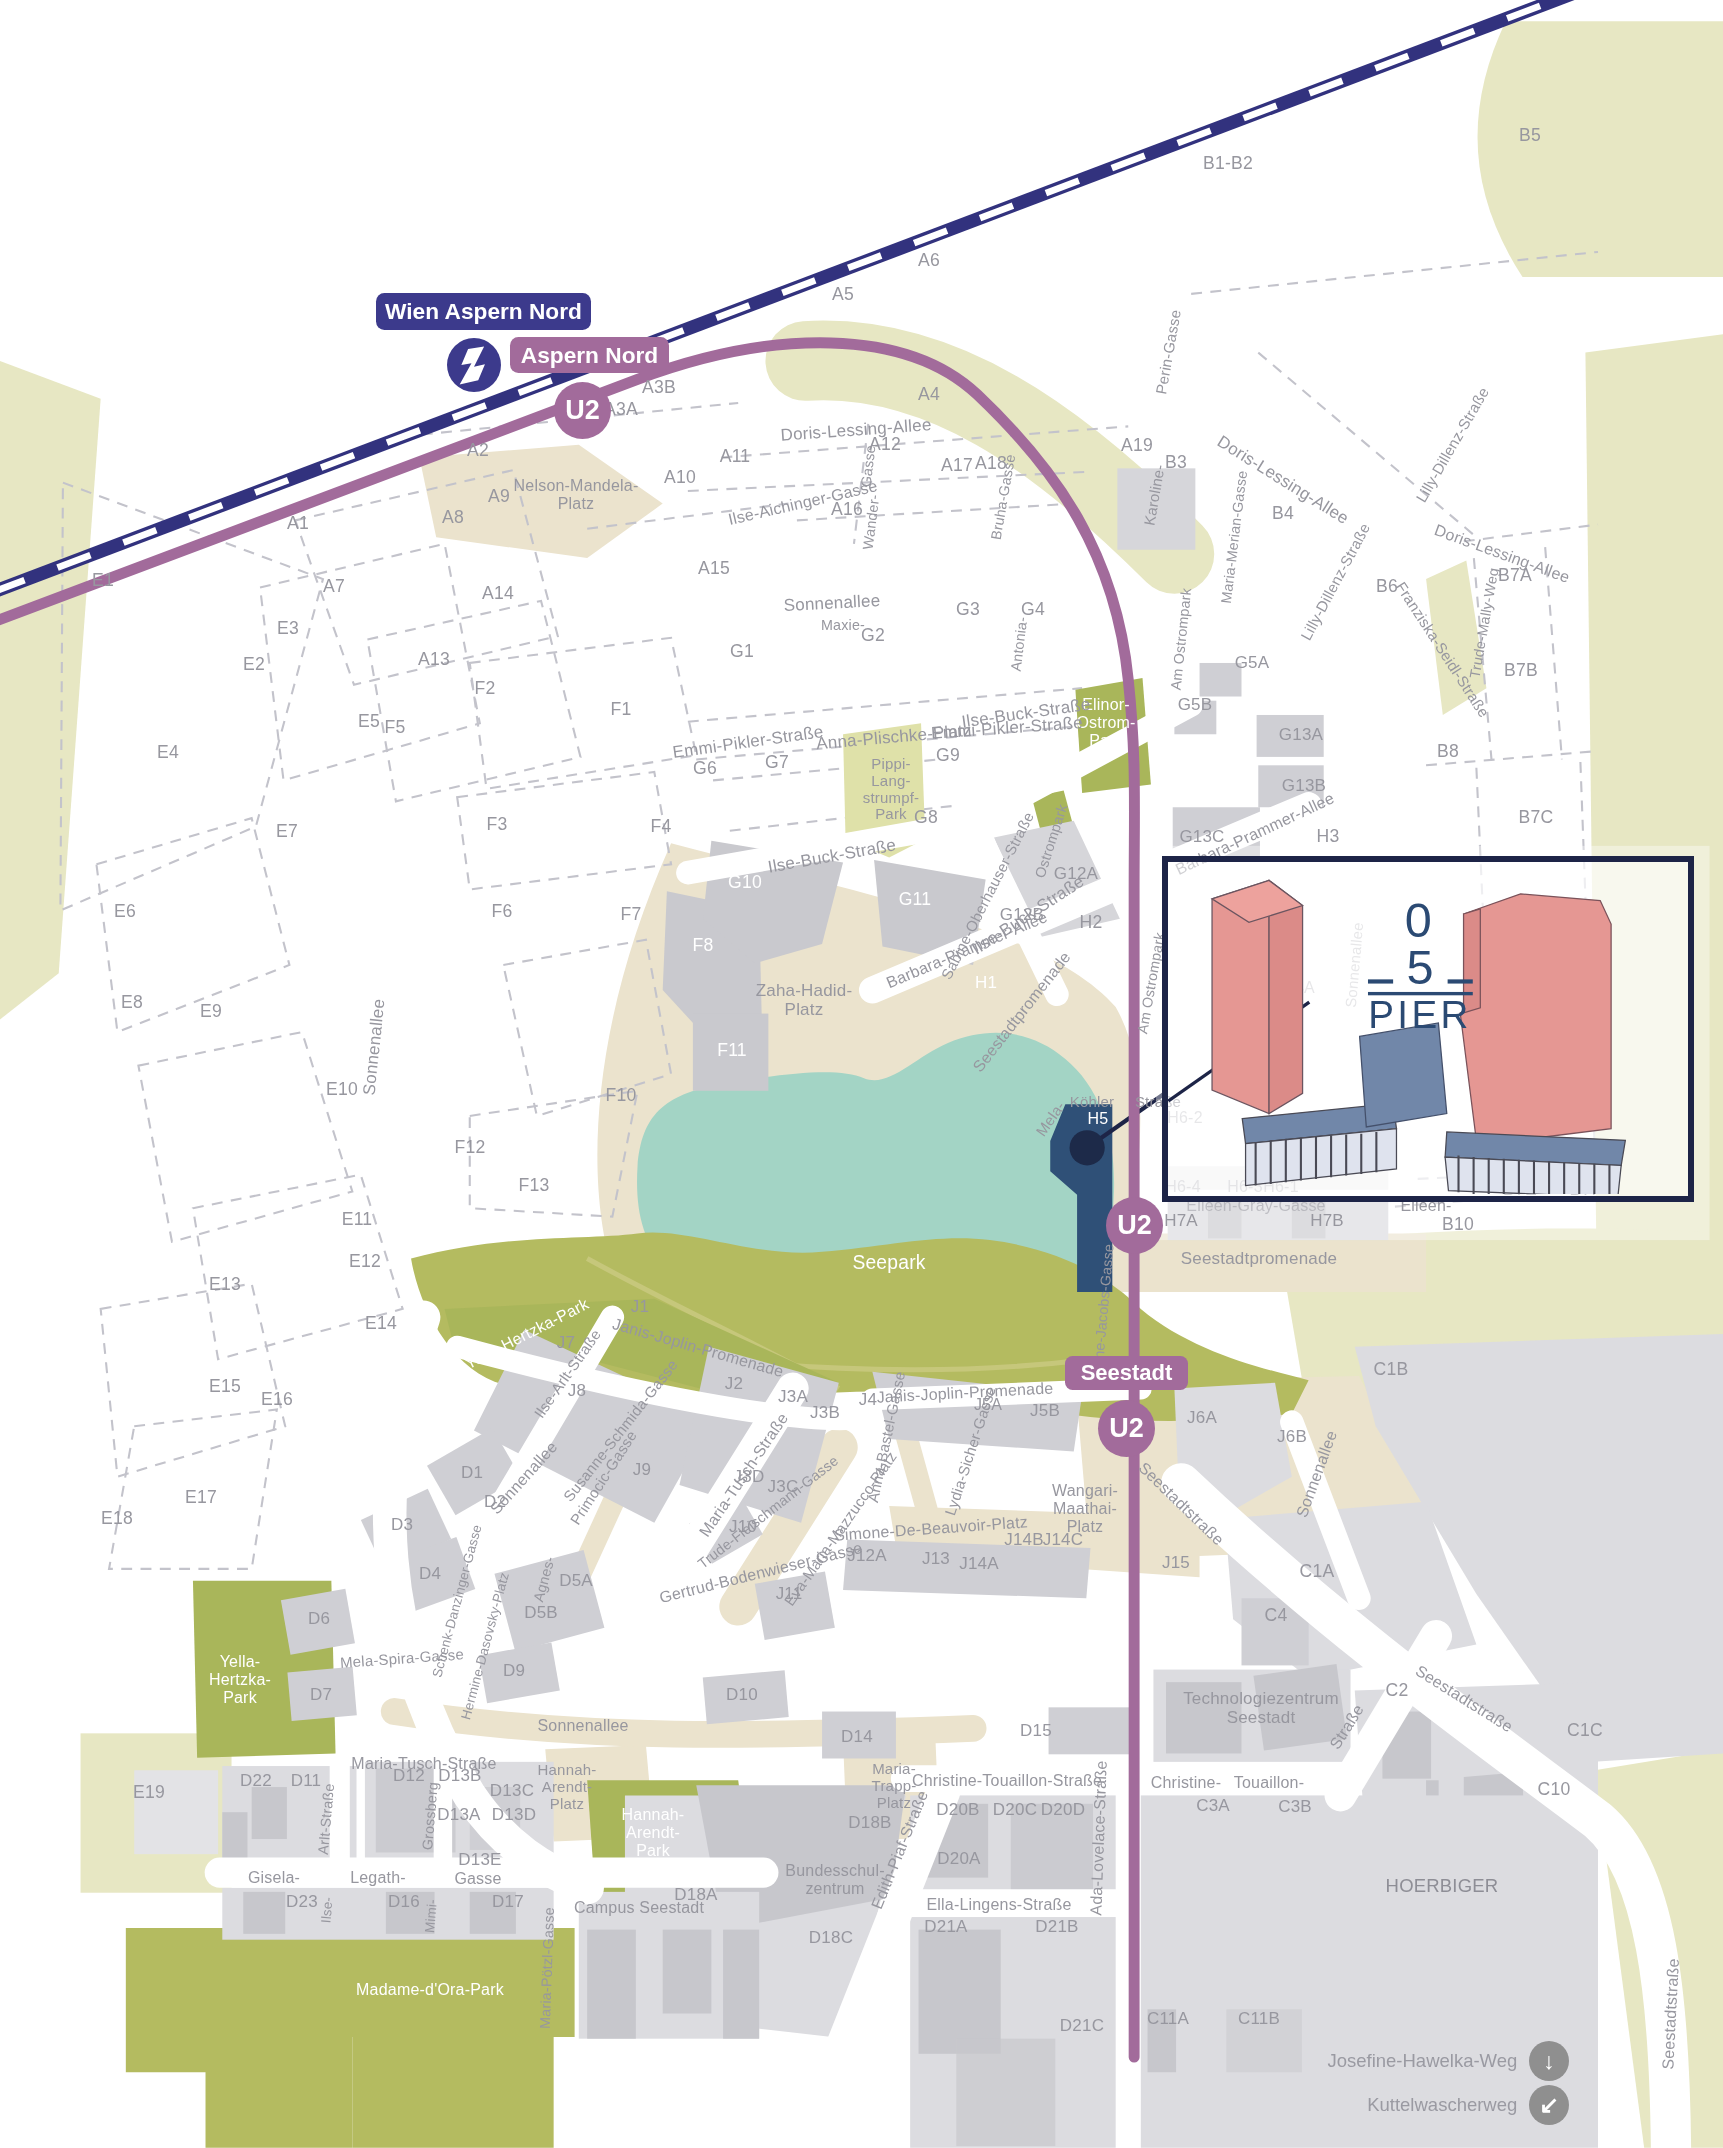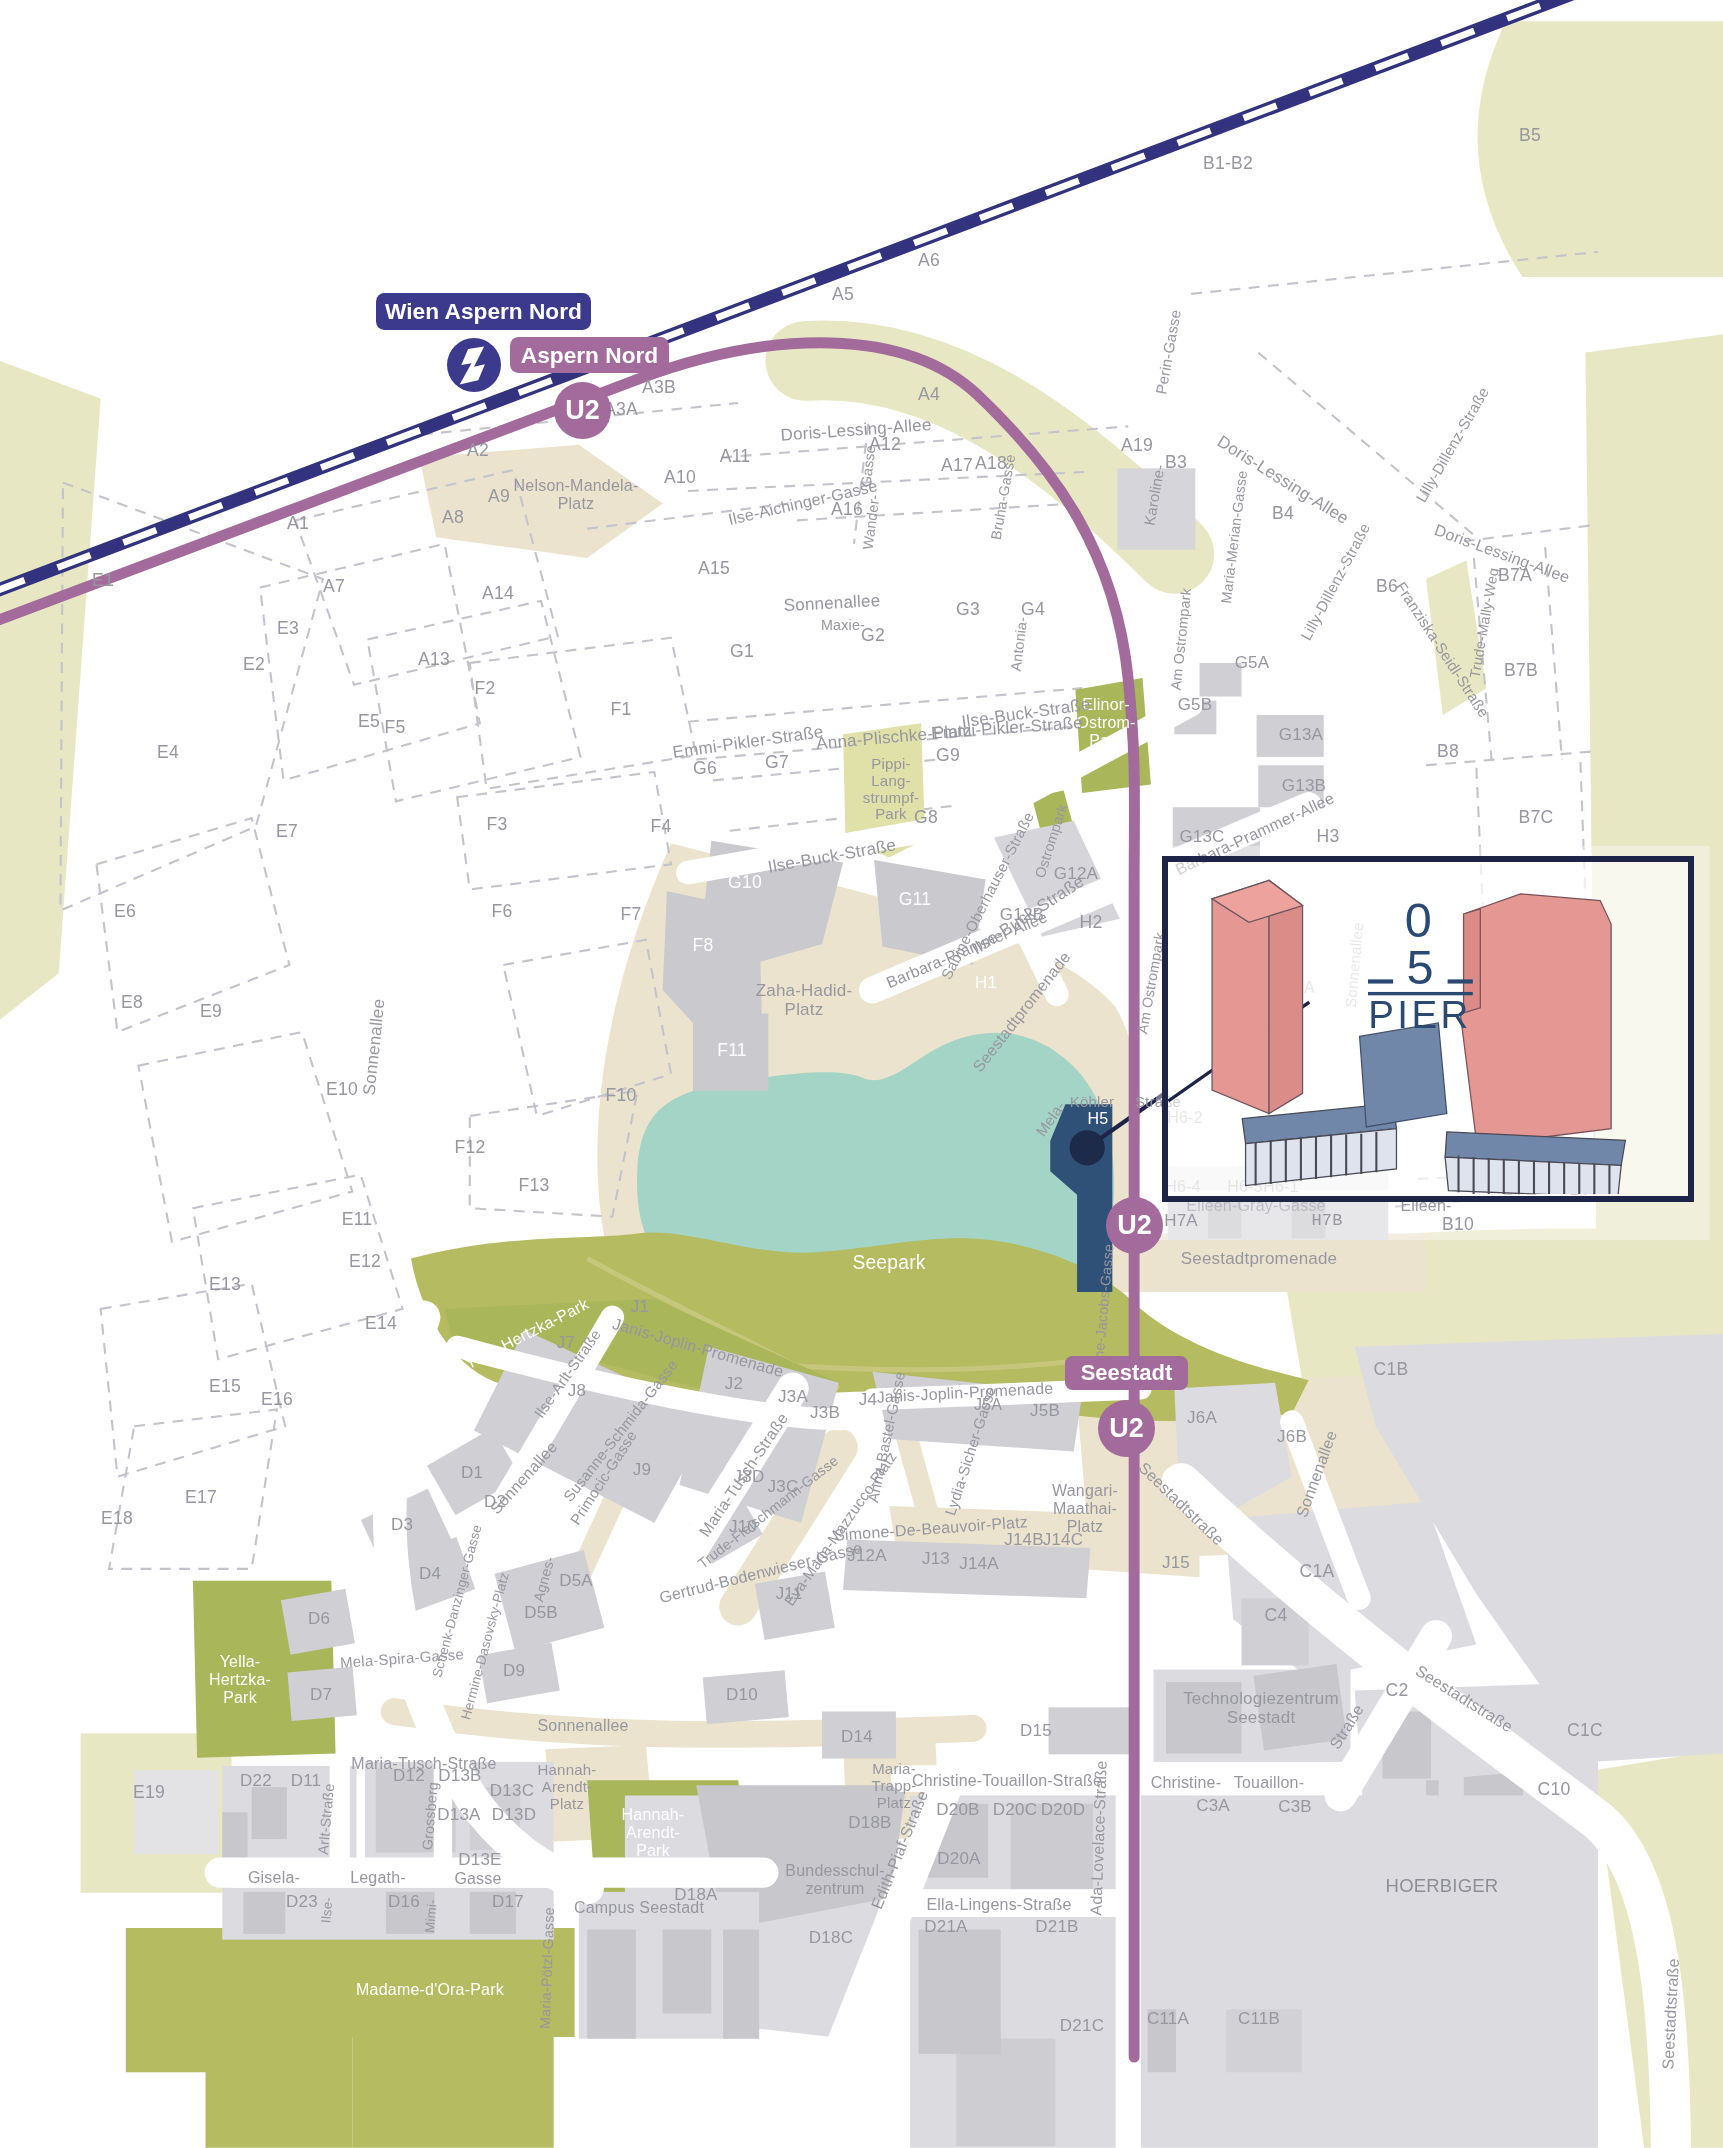--- a/index.html
+++ b/index.html
@@ -361,21 +361,21 @@
       <div class="lb " style="left: 1158px; top: 1102px; font-size: 15px; transform: translate(-50%, -50%) rotate(0deg);">Straße</div>
       <div class="lb wh" style="left: 1098px; top: 1119px; font-size: 16px; transform: translate(-50%, -50%) rotate(0deg);">H5</div>
       <div class="lb fade" style="left: 1299px; top: 988px; font-size: 16px; transform: translate(-50%, -50%) rotate(0deg);">H4A</div>
       <div class="lb fade" style="left: 1355px; top: 965px; font-size: 15px; transform: translate(-50%, -50%) rotate(-85deg);">Sonnenallee</div>
       <div class="lb fade" style="left: 1185px; top: 1118px; font-size: 16px; transform: translate(-50%, -50%) rotate(0deg);">H6-2</div>
       <div class="lb fade" style="left: 1183px; top: 1187px; font-size: 16px; transform: translate(-50%, -50%) rotate(0deg);">H6-4</div>
       <div class="lb fade" style="left: 1245px; top: 1187px; font-size: 16px; transform: translate(-50%, -50%) rotate(0deg);">H6-3</div>
       <div class="lb fade" style="left: 1281px; top: 1187px; font-size: 16px; transform: translate(-50%, -50%) rotate(0deg);">H6-1</div>
       <div class="lb fade" style="left: 1256px; top: 1206px; font-size: 16px; transform: translate(-50%, -50%) rotate(0deg);">Eileen-Gray-Gasse</div>
       <div class="lb " style="left: 1181px; top: 1221px; font-size: 17px; transform: translate(-50%, -50%) rotate(0deg);">H7A</div>
-      <div class="lb " style="left: 1327px; top: 1221px; font-size: 17px; transform: translate(-50%, -50%) rotate(0deg); font-family: Liberation Mono, monospace;">H7B</div>
+      <div class="lb " style="left: 1327px; top: 1221px; font-size: 17px; transform: translate(-50%, -50%) rotate(0deg);">H7B</div>
       <div class="lb " style="left: 1259px; top: 1259px; font-size: 17px; transform: translate(-50%, -50%) rotate(0deg);">Seestadtpromenade</div>
       <div class="lb " style="left: 1103px; top: 1309px; font-size: 14.3px; transform: translate(-50%, -50%) rotate(-85deg);">Jane-Jacobs-Gasse</div>
       <div class="lb wh" style="left: 889px; top: 1263px; font-size: 19.3px; transform: translate(-50%, -50%) rotate(0deg);">Seepark</div>
       <div class="lb " style="left: 698px; top: 1348px; font-size: 16px; transform: translate(-50%, -50%) rotate(16deg);">Janis-Joplin-Promenade</div>
       <div class="lb " style="left: 965px; top: 1393px; font-size: 16px; transform: translate(-50%, -50%) rotate(-3deg);">Janis-Joplin-Promenade</div>
       <div class="lb pk" style="left: 527px; top: 1334px; font-size: 16px; transform: translate(-50%, -50%) rotate(-27deg);">Yella-Hertzka-Park</div>
       <div class="lb " style="left: 640px; top: 1307px; font-size: 17px; transform: translate(-50%, -50%) rotate(0deg);">J1</div>
       <div class="lb " style="left: 566px; top: 1343px; font-size: 17px; transform: translate(-50%, -50%) rotate(0deg);">J7</div>
       <div class="lb " style="left: 577px; top: 1391px; font-size: 17px; transform: translate(-50%, -50%) rotate(0deg);">J8</div>
       <div class="lb " style="left: 642px; top: 1470px; font-size: 17px; transform: translate(-50%, -50%) rotate(0deg);">J9</div>
@@ -540,15 +540,25 @@
       <circle cx="32" cy="32" r="32" fill="#3c3a8c"></circle>
       <path d="M44,10 L25,13 L17,32 L29,30 L15,55 L37,50 L45,31 L32,34 Z" fill="#ffffff"></path>
     </svg>
   </div>
   <div class="badge" id="badge-u2name">Aspern Nord</div>
   <div class="badge u2circle" id="u2-north">U2</div>
   <div class="badge u2circle" id="u2-mid">U2</div>
   <div class="badge" id="badge-seestadt">Seestadt</div>
   <div class="badge u2circle" id="u2-south">U2</div>
 
+  <div id="legend">
+    <div class="legrow">
+      <span class="txt">Josefine-Hawelka-Weg</span>
+      <span class="cir">↓</span>
+    </div>
+    <div class="legrow">
+      <span class="txt">Kuttelwascherweg</span>
+      <span class="cir">↙</span>
+    </div>
+  </div>
 
 </div>
 
 
 </body></html>

